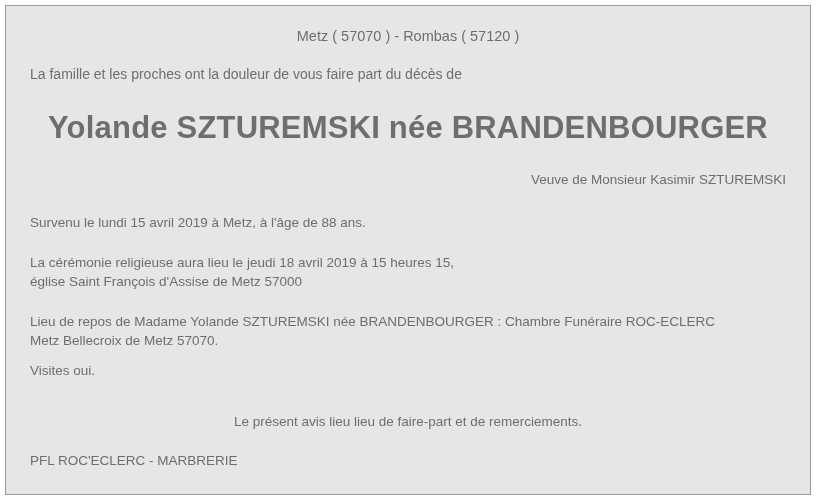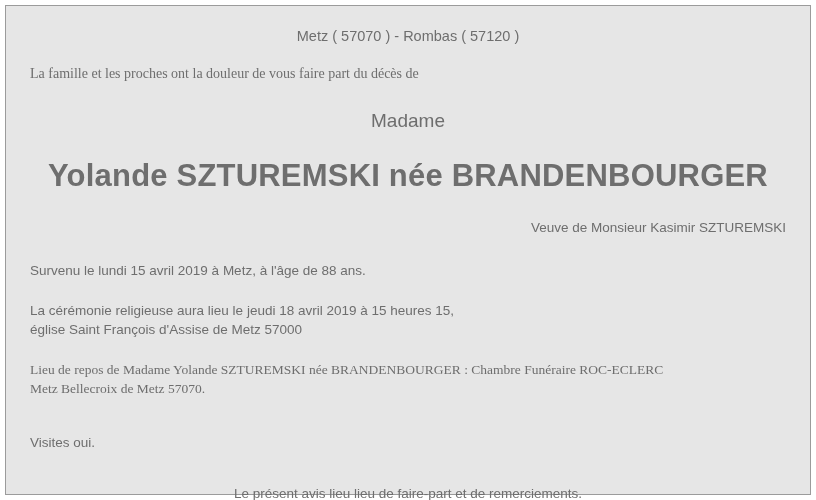--- a/index.html
+++ b/index.html
@@ -29,21 +29,20 @@
   .center { text-align: center; }
   .left { text-align: left; }
 
   .locations {
     font-size: 14.5px;
     margin-bottom: 22px;
   }
   .intro {
     font-size: 14px;
     margin-bottom: 28px;
-    font-family: Liberation Serif, serif;
   }
   .madame {
     font-size: 19px;
     margin-bottom: 26px;
   }
   .deceased-name {
     font-size: 31px;
     font-weight: bold;
     letter-spacing: 0.2px;
     margin-bottom: 26px;
@@ -58,23 +57,22 @@
     margin-bottom: 20px;
     line-height: 1.45;
   }
   .ceremony {
     font-size: 13.5px;
     margin-bottom: 20px;
     line-height: 1.45;
   }
   .resting {
     font-size: 13.5px;
-    margin-bottom: 36px;
+    margin-bottom: 12px;
     line-height: 1.45;
-    font-family: Liberation Serif, serif;
   }
   .visits {
     font-size: 13.5px;
     margin-bottom: 36px;
   }
   .closing {
     font-size: 13.5px;
     margin-bottom: 24px;
   }
   .company {
@@ -84,21 +82,20 @@
 </style>
 </head>
 <body>
 
 <div class="notice-card">
 
   <div class="line center locations">Metz ( 57070 ) - Rombas ( 57120 )</div>
 
   <div class="line left intro">La famille et les proches ont la douleur de vous faire part du décès de</div>
 
-  <div class="line center madame">Madame</div>
 
   <div class="line center deceased-name">Yolande SZTUREMSKI née BRANDENBOURGER</div>
 
   <div class="line center widow">Veuve de Monsieur Kasimir SZTUREMSKI</div>
 
   <div class="line left event">Survenu le lundi 15 avril 2019 à Metz, à l'âge de 88 ans.</div>
 
   <div class="left ceremony">
     <span class="line">La cérémonie religieuse aura lieu le jeudi 18 avril 2019 à 15 heures 15,</span>
     <span class="line">église Saint François d'Assise de Metz 57000</span>

